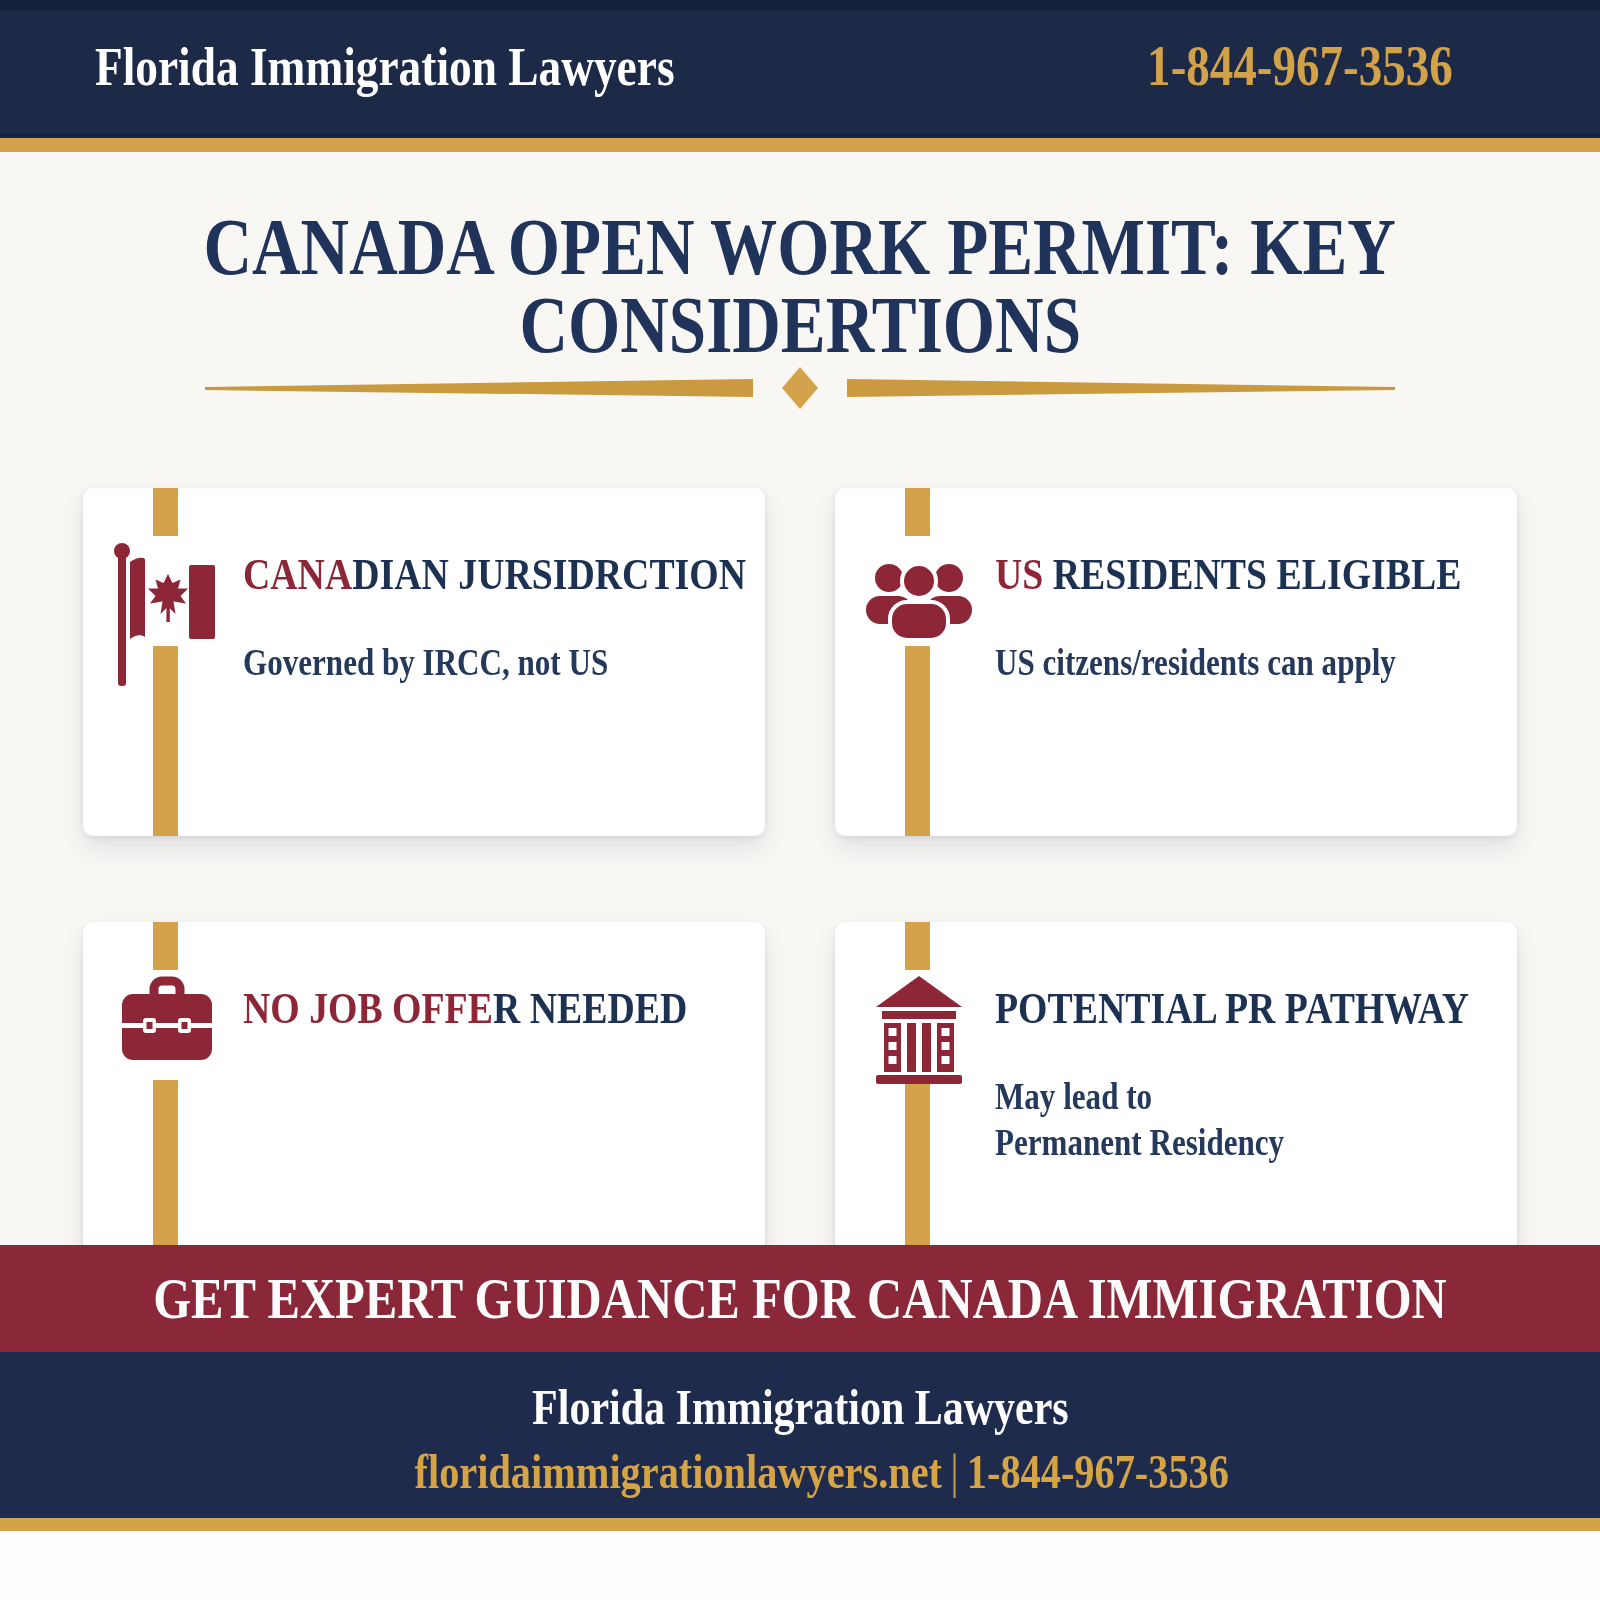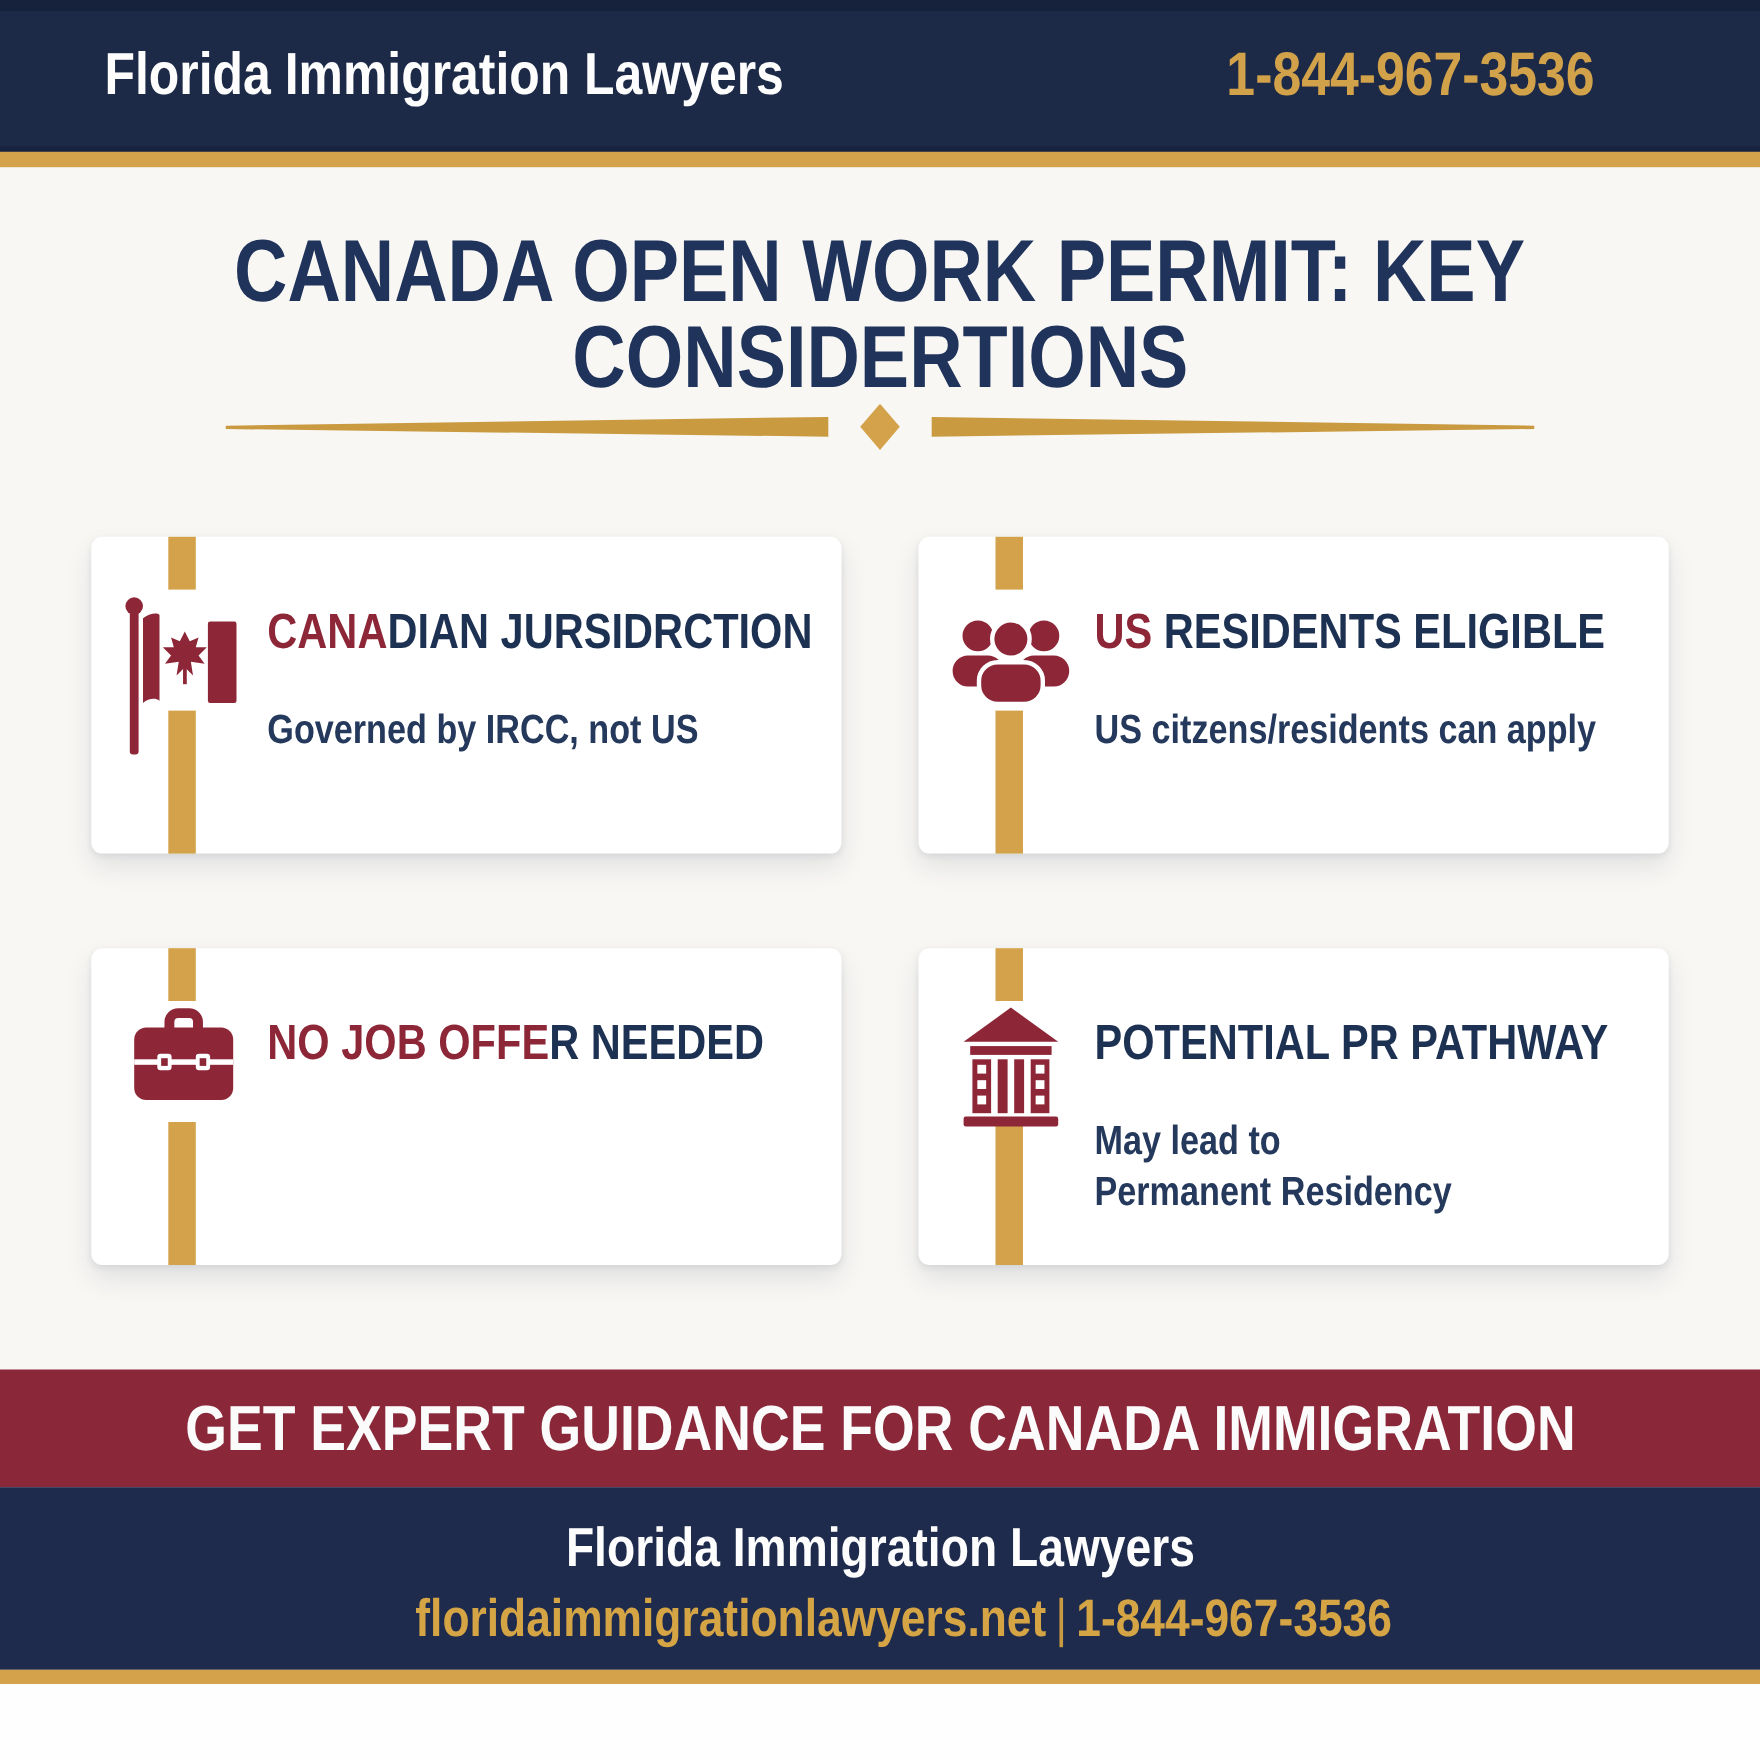--- a/index.html
+++ b/index.html
@@ -1,19 +1,19 @@
 <!DOCTYPE html>
 <html><head>
 <meta charset="utf-8">
 <style>
   html,body{margin:0;padding:0;}
   .page{
     position:relative; width:1600px; height:1600px; overflow:hidden;
     background:#f8f7f4;
-    font-family:Liberation Sans, sans-serif;
+    font-family:Liberation Serif, serif;
   }
   
   .top-bar{position:absolute;top:0;left:0;right:0;height:138px;background:#1d2a47;}
   .top-edge{position:absolute;top:0;left:0;right:0;height:10px;background:#16213c;}
   .top-divider-line{position:absolute;top:133px;left:0;right:0;height:5px;background:#17223e;}
   .top-gold{position:absolute;top:138px;left:0;right:0;height:14px;background:#d3a24a;}
   .brand{
     position:absolute;left:95px;top:36px;color:#fdfdfd;font-weight:bold;font-size:54px;
     white-space:nowrap;
   }
@@ -28,21 +28,21 @@
     position:absolute;top:208px;left:0;right:0;text-align:center;
     color:#20335b;font-weight:bold;font-size:80px;line-height:78px;letter-spacing:0px;
   }
   .divider{position:absolute;left:205px;top:366px;width:1190px;height:44px;}
   
   .cards{
     position:absolute;left:83px;top:488px;width:1434px;
     display:grid;grid-template-columns:682px 682px;column-gap:70px;row-gap:86px;
   }
   .card{
-    position:relative;height:288px;background:#ffffff;border-radius:10px;
+    position:relative;height:348px;background:#ffffff;border-radius:10px;
     box-shadow:0 12px 24px rgba(25,38,70,0.10),0 2px 6px rgba(25,38,70,0.08);
   }
   .stripe{position:absolute;left:70px;width:25px;background:#d3a24a;}
   .stripe-top{top:0;height:48px;}
   .stripe-bottom{top:158px;bottom:0;}
   .icon-box{position:absolute;left:26px;width:116px;display:flex;justify-content:center;}
   .icon-flag{top:52px;}
   .icon-people{top:66px;}
   .icon-briefcase{top:46px;}
   .icon-bank{top:52px;}

